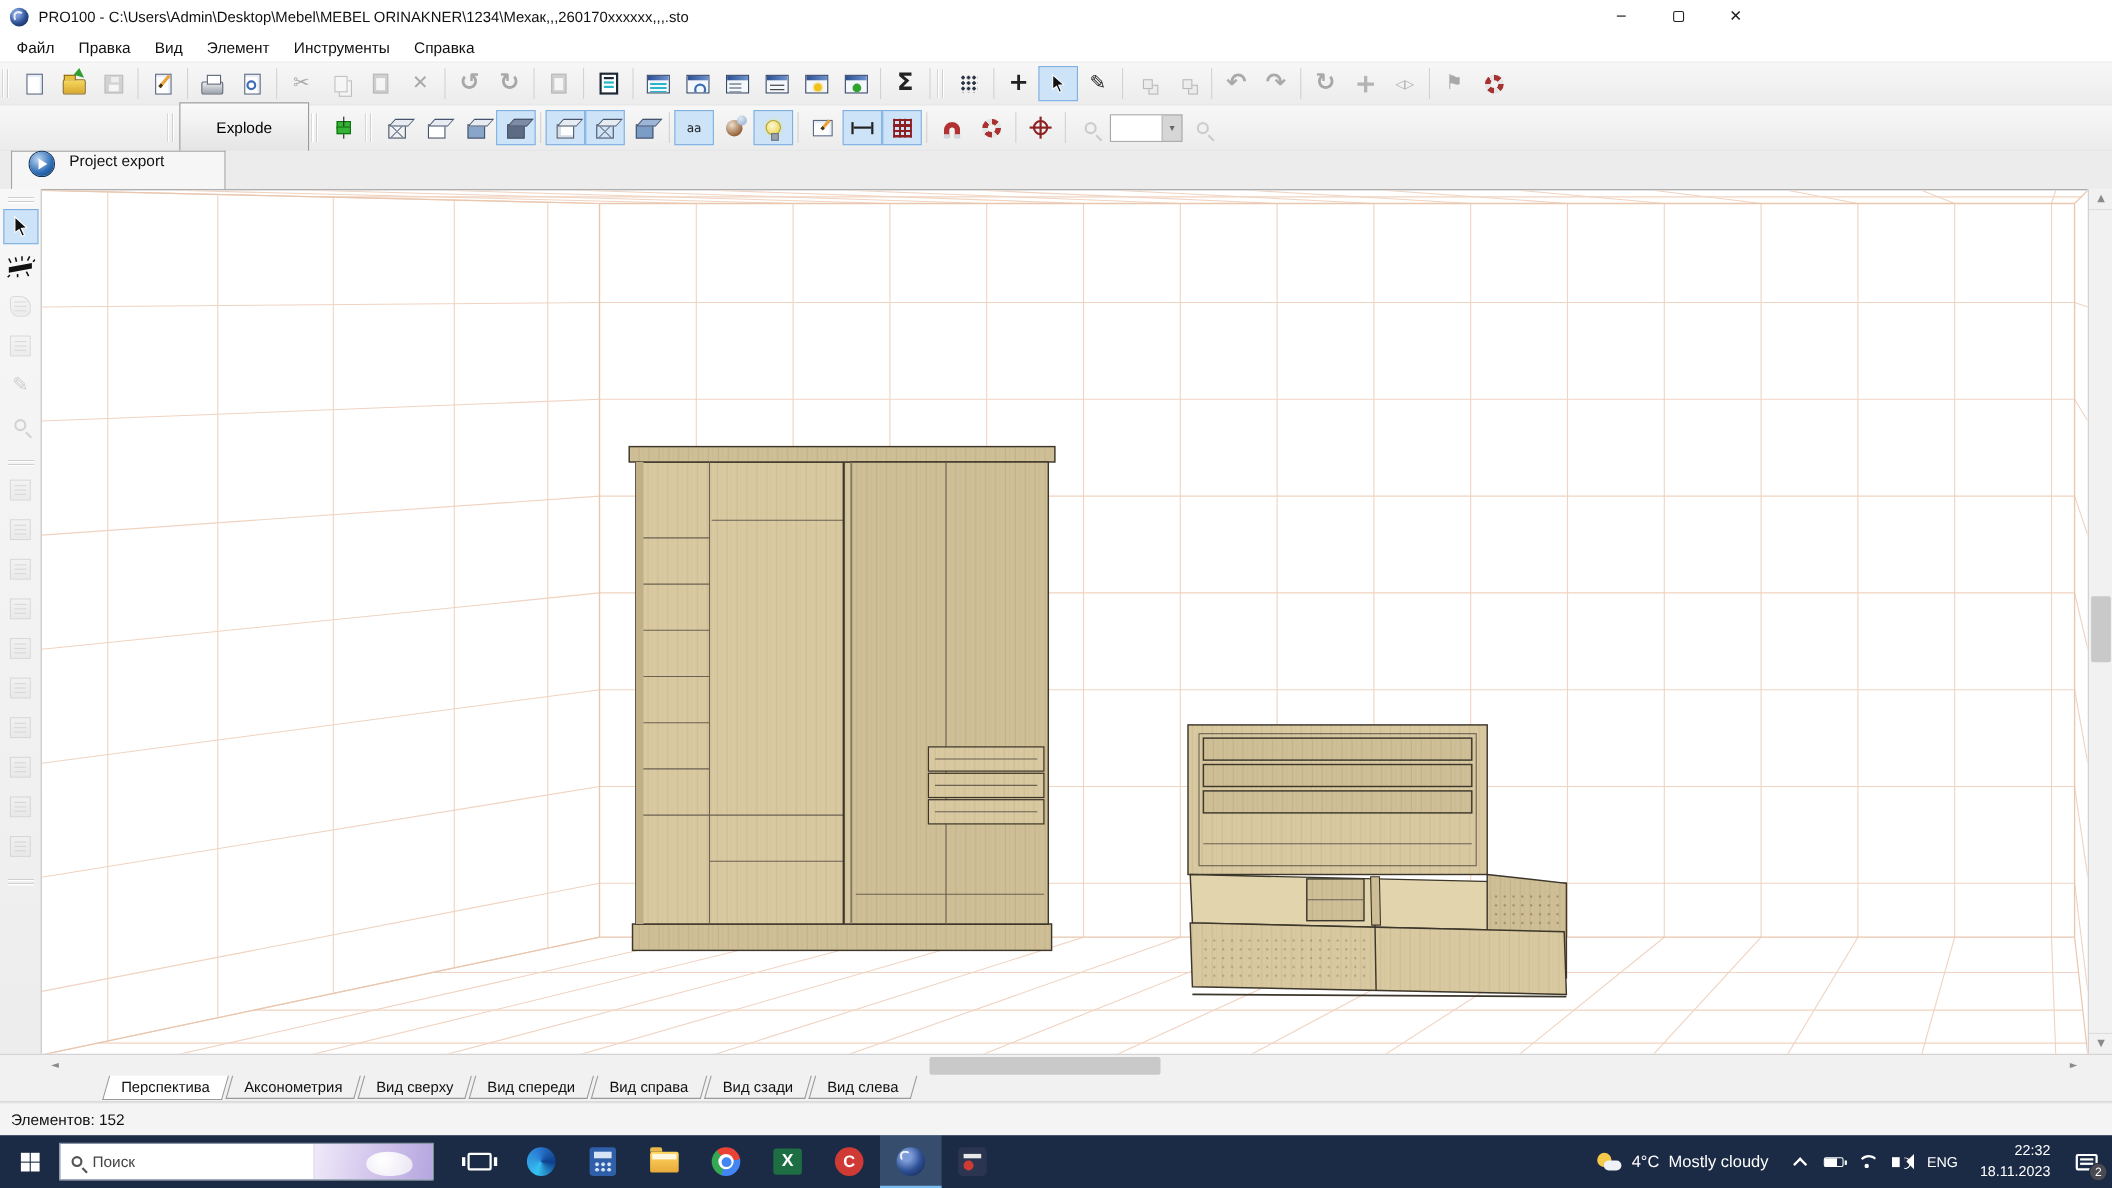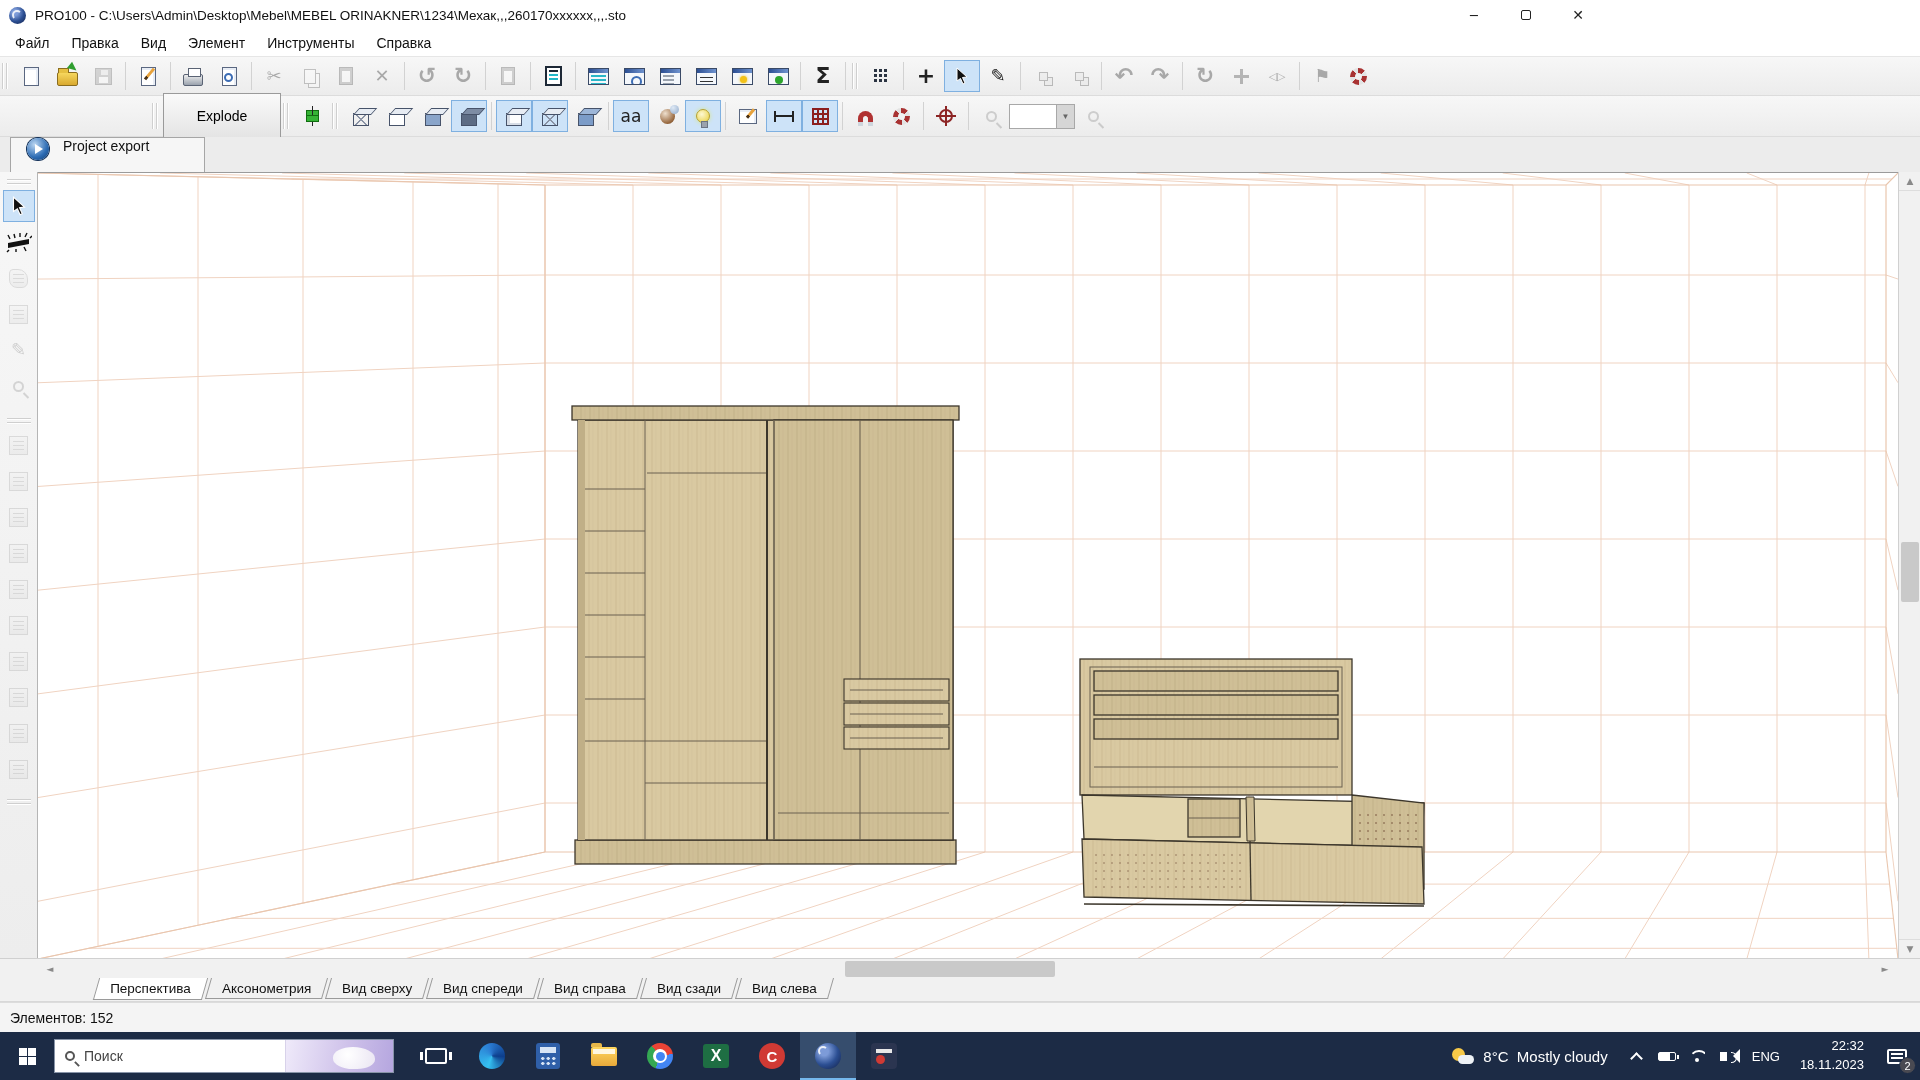--- a/index.html
+++ b/index.html
@@ -358,21 +358,21 @@
       <span class="cube c-open"></span>
     </div>
   <div class="tbtn sel">
       <span class="cube c-wire"></span>
     </div>
   <div class="tbtn">
       <span class="cube c-solid"></span>
     </div>
   <span class="sep"></span>
   <div class="tbtn sel">
-      <span class="glyph" style="font-size:17px;">aa</span>
+      <span class="glyph" style="font-size:11px;">aa</span>
     </div>
   <div class="tbtn">
       <span class="sphere"></span>
     </div>
   <div class="tbtn sel">
       <span class="bulb"></span>
     </div>
   <span class="sep"></span>
   <div class="tbtn">
       <span class="pg" style="width:18px;height:15px">
@@ -739,21 +739,21 @@
     <div class="tkbtn active">
         <span class="logo" style="width:26px;height:26px"></span>
       </div>
     <div class="tkbtn">
         <span class="miscapp"></span>
       </div>
   </div>
   <div class="traywrap">
     <div class="weather">
       <span class="wic"></span>
-      <span class="wtxt"><span>8°C</span>&nbsp;&nbsp;<span>Mostly cloudy</span></span>
+      <span class="wtxt"><span>4°C</span>&nbsp;&nbsp;<span>Mostly cloudy</span></span>
     </div>
     <div class="trayic">
         <span class="chev"></span>
       </div>
     <div class="trayic">
         <span class="batt"></span>
       </div>
     <div class="trayic">
         <span class="wifi"></span>
       </div>

